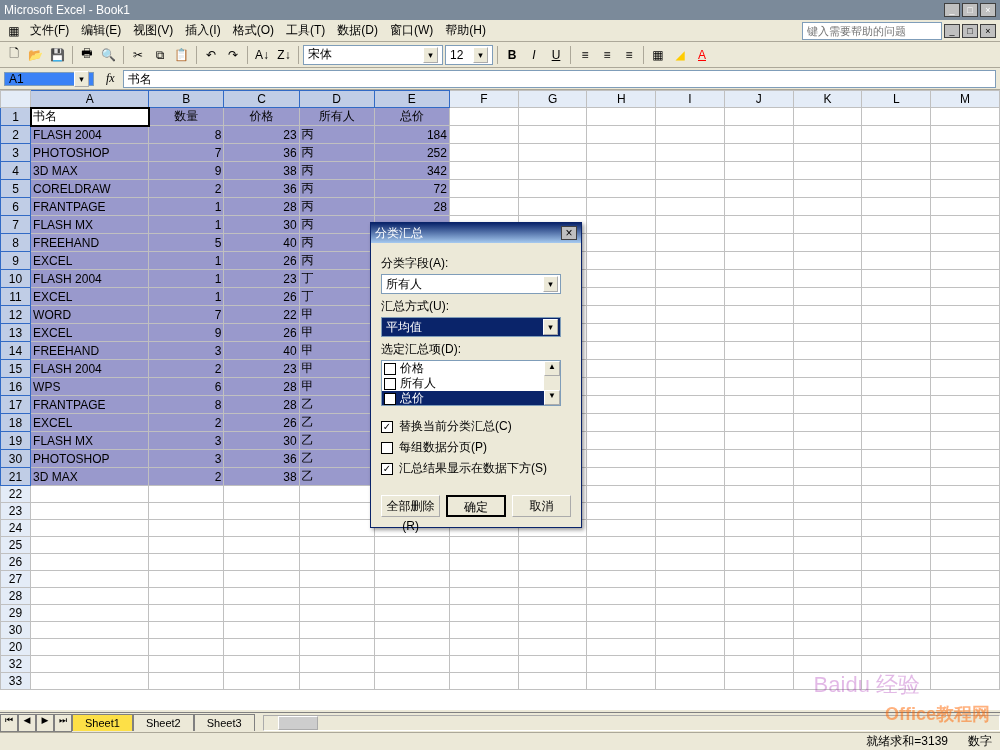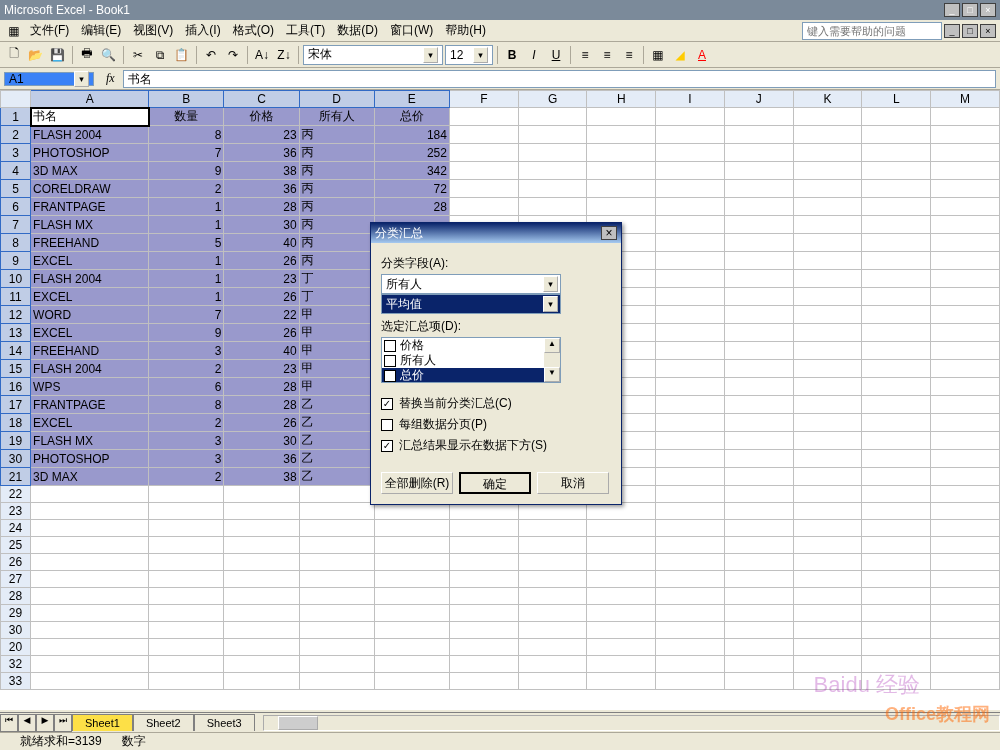--- a/index.html
+++ b/index.html
@@ -31,24 +31,24 @@
   td.textcell { text-align: left; }
   td.numcell { text-align: right; }
   .active-cell { background: #fff !important; outline: 2px solid #000; outline-offset: -1px; }
   .sheet-tabs { position: absolute; bottom: 18px; left: 0; right: 0; height: 20px; background: #ece9d8; display: flex; align-items: center; border-top: 1px solid #808080; }
   .tab-nav { display: flex; }
   .tab-navbtn { width: 18px; height: 18px; border: 1px solid #808080; background: #ece9d8; text-align: center; font-size: 9px; cursor: pointer; }
   .sheet-tab { padding: 2px 12px; background: #fde047; border: 1px solid #808080; border-bottom: none; cursor: pointer; font-size: 11px; }
   .sheet-tab.inactive { background: #ece9d8; margin-top: 40px; }
   .hscroll { flex: 1; margin-left: 8px; height: 16px; background: #ece9d8; border: 1px inset #fff; position: relative; }
   .hscroll-thumb { position: absolute; left: 14px; width: 40px; top: 0; bottom: 0; background: #cdcdcd; border: 1px outset #fff; }
-  .statusbar { position: absolute; bottom: 0; left: 0; right: 0; height: 18px; background: #ece9d8; display: flex; align-items: center; justify-content: flex-start; padding: 0 20px; border-top: 1px solid #aca899; }
+  .statusbar { position: absolute; bottom: 0; left: 0; right: 0; height: 18px; background: #ece9d8; display: flex; align-items: center; justify-content: flex-end; padding: 0 8px; border-top: 1px solid #aca899; }
   .status-right { display: flex; gap: 20px; }
   
-  .dialog { position: absolute; left: 370px; top: 222px; width: 252px; background: #ece9d8; border: 1px solid #0a246a; box-shadow: 2px 2px 4px rgba(0,0,0,0.4); }
+  .dialog { position: absolute; left: 370px; top: 222px; width: 212px; background: #ece9d8; border: 1px solid #0a246a; box-shadow: 2px 2px 4px rgba(0,0,0,0.4); }
   .dlg-title { background: linear-gradient(#0a246a, #a6caf0); color: #fff; height: 20px; display: flex; align-items: center; justify-content: space-between; padding: 0 4px; font-size: 12px; }
   .dlg-close { width: 16px; height: 14px; background: #c0c0c0; border: 1px solid #404040; color: #000; text-align: center; line-height: 12px; cursor: pointer; }
   .dlg-body { padding: 8px 10px; }
   .dlg-label { margin: 4px 0 2px; }
   .dlg-combo { width: 180px; height: 20px; border: 1px solid #7f9db9; background: #fff; display: flex; align-items: center; justify-content: space-between; padding: 0 2px 0 4px; }
   .dlg-combo.selhl { background: #0a246a; color: #fff; }
   .combo-arrow { width: 15px; height: 16px; background: #ece9d8; border: 1px outset #fff; text-align: center; font-size: 9px; line-height: 14px; color: #000; }
   .dlg-list { width: 180px; height: 46px; border: 1px solid #7f9db9; background: #fff; overflow: hidden; position: relative; }
   .dlg-list-row { display: flex; align-items: center; height: 15px; padding: 0 2px; gap: 4px; }
   .dlg-list-row.hl { background: #0a246a; color: #fff; }
@@ -738,20 +738,21 @@
   <div class="dlg-title">
     <span>分类汇总</span>
     <div class="dlg-close">×</div>
   </div>
   <div class="dlg-body">
     <div class="dlg-label">分类字段(A):</div>
     <div class="dlg-combo">
       <span>所有人</span>
         <span class="combo-arrow">▾</span>
     </div>
+    <div class="dlg-label">汇总方式(U):</div>
     <div class="dlg-combo selhl">
       <span>平均值</span>
         <span class="combo-arrow">▾</span>
     </div>
     <div class="dlg-label">选定汇总项(D):</div>
     <div class="dlg-list">
       <div id="dlgitems">
           <div class="dlg-list-row ">
      <span class="chk"></span>
      <span>价格</span>

